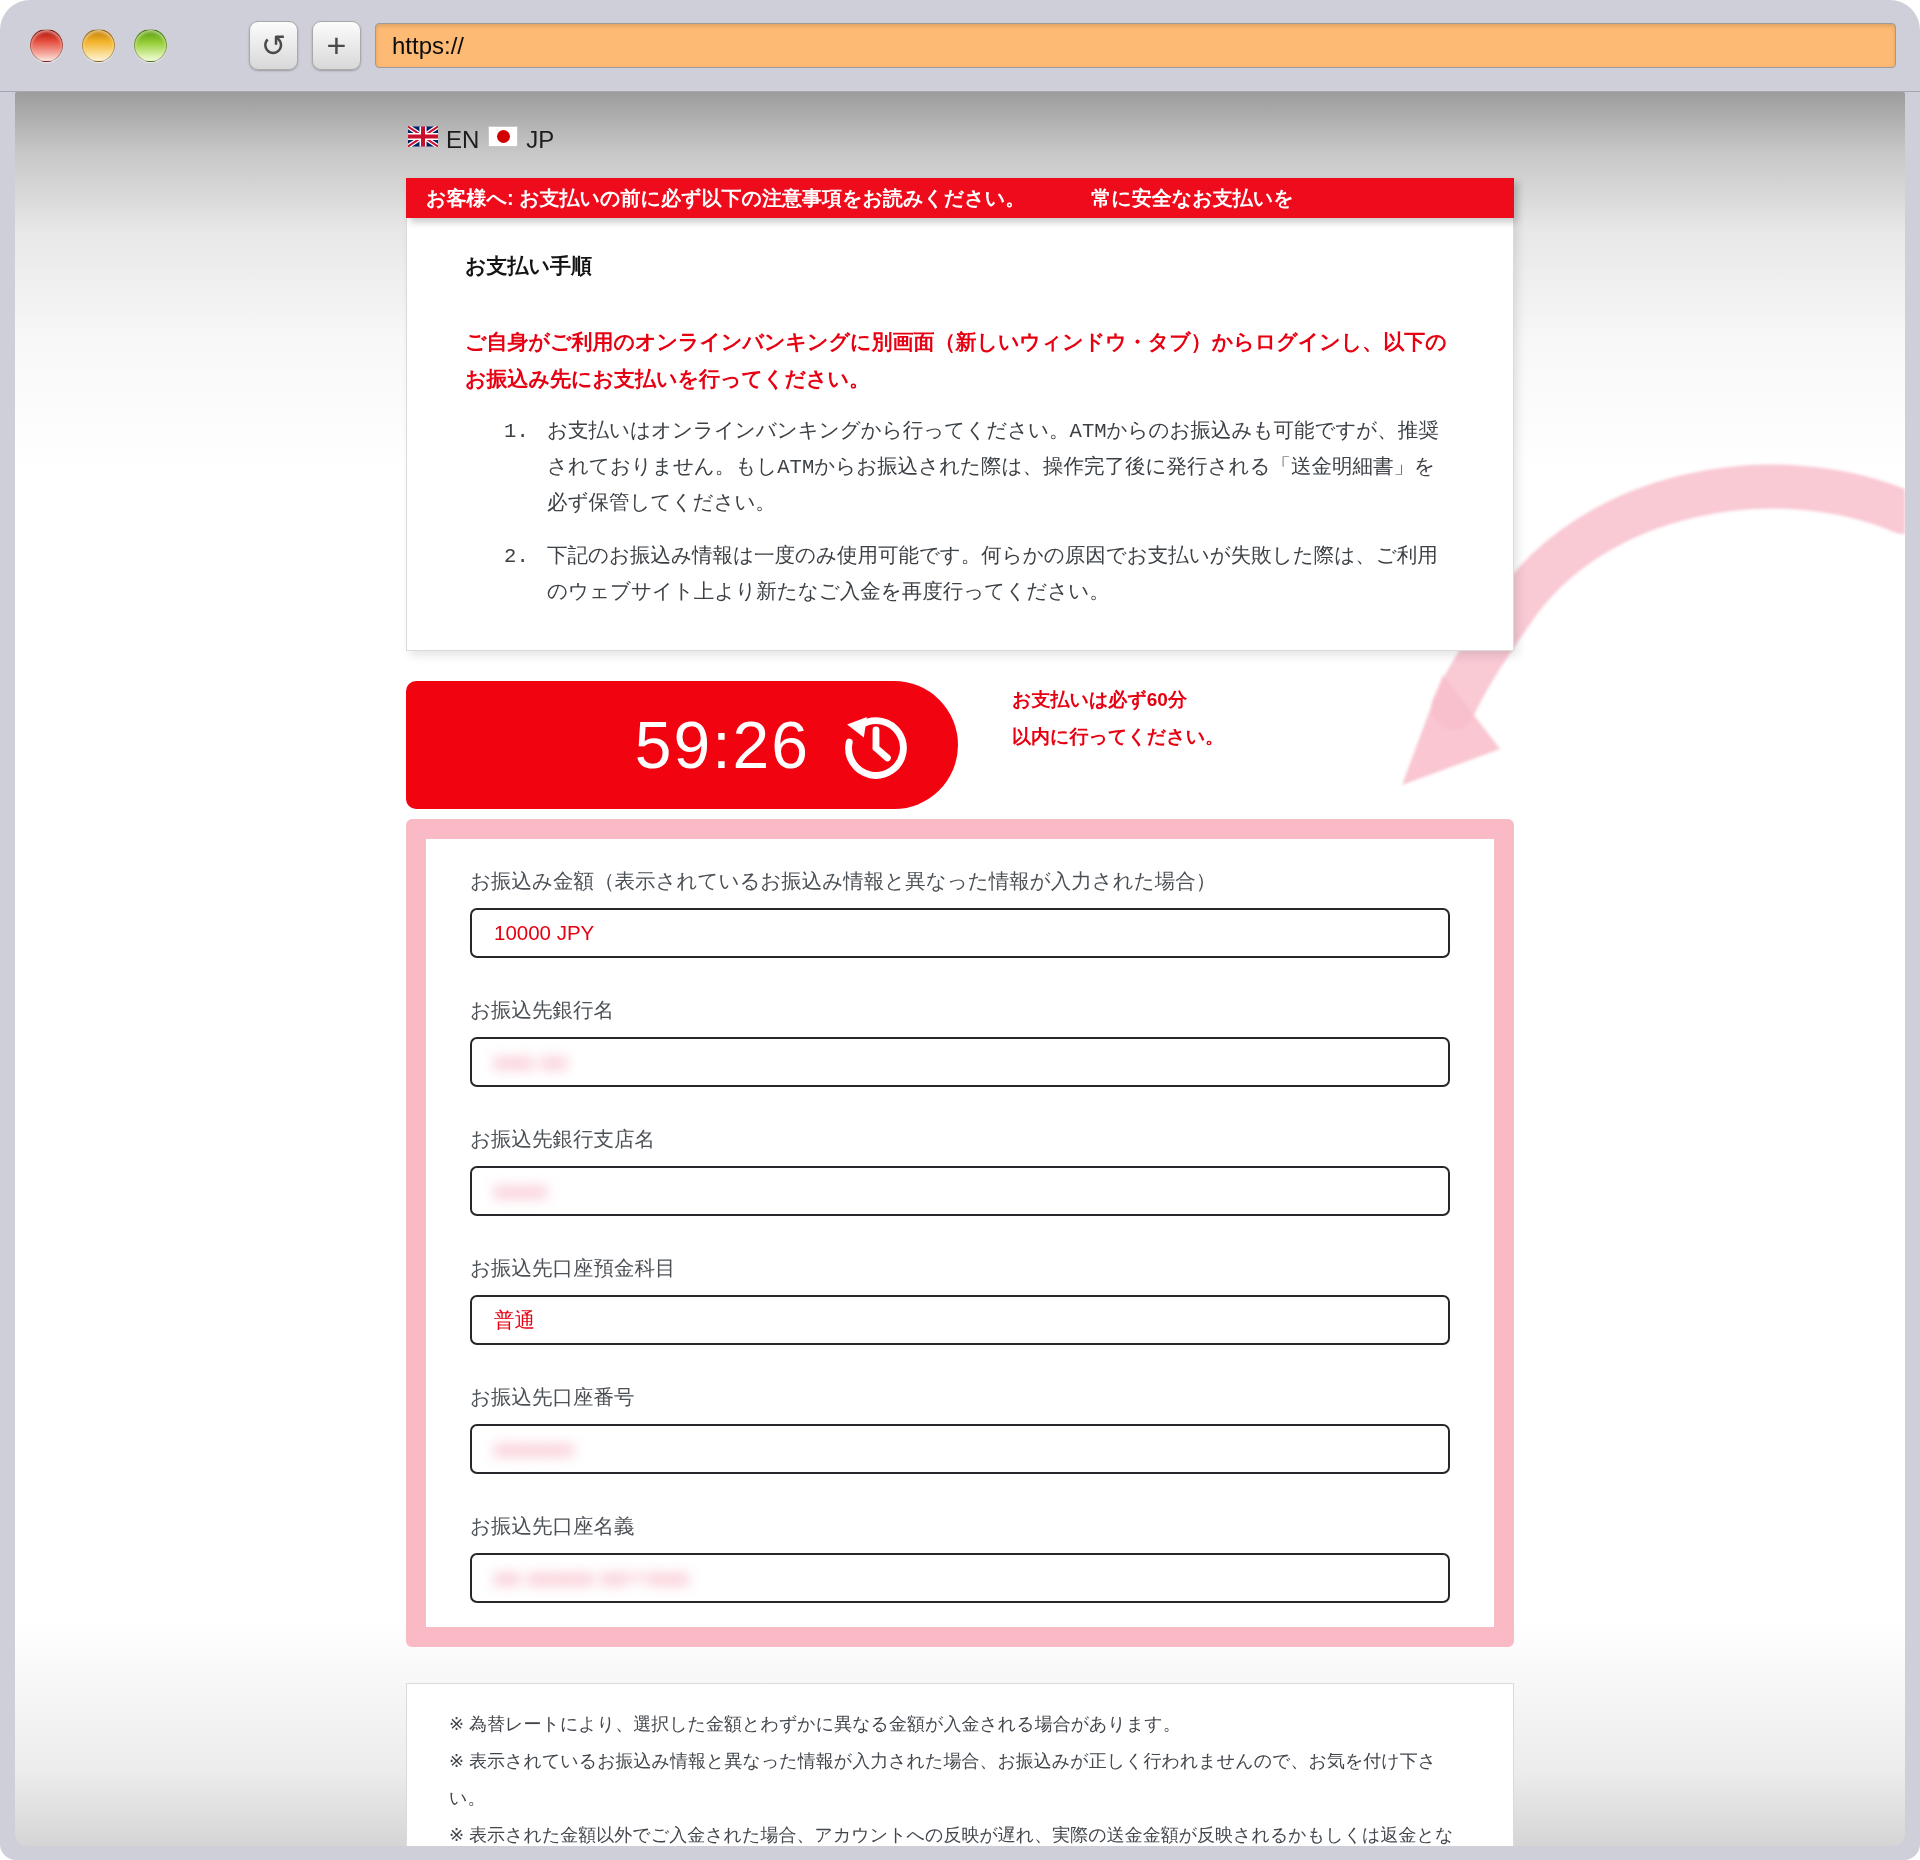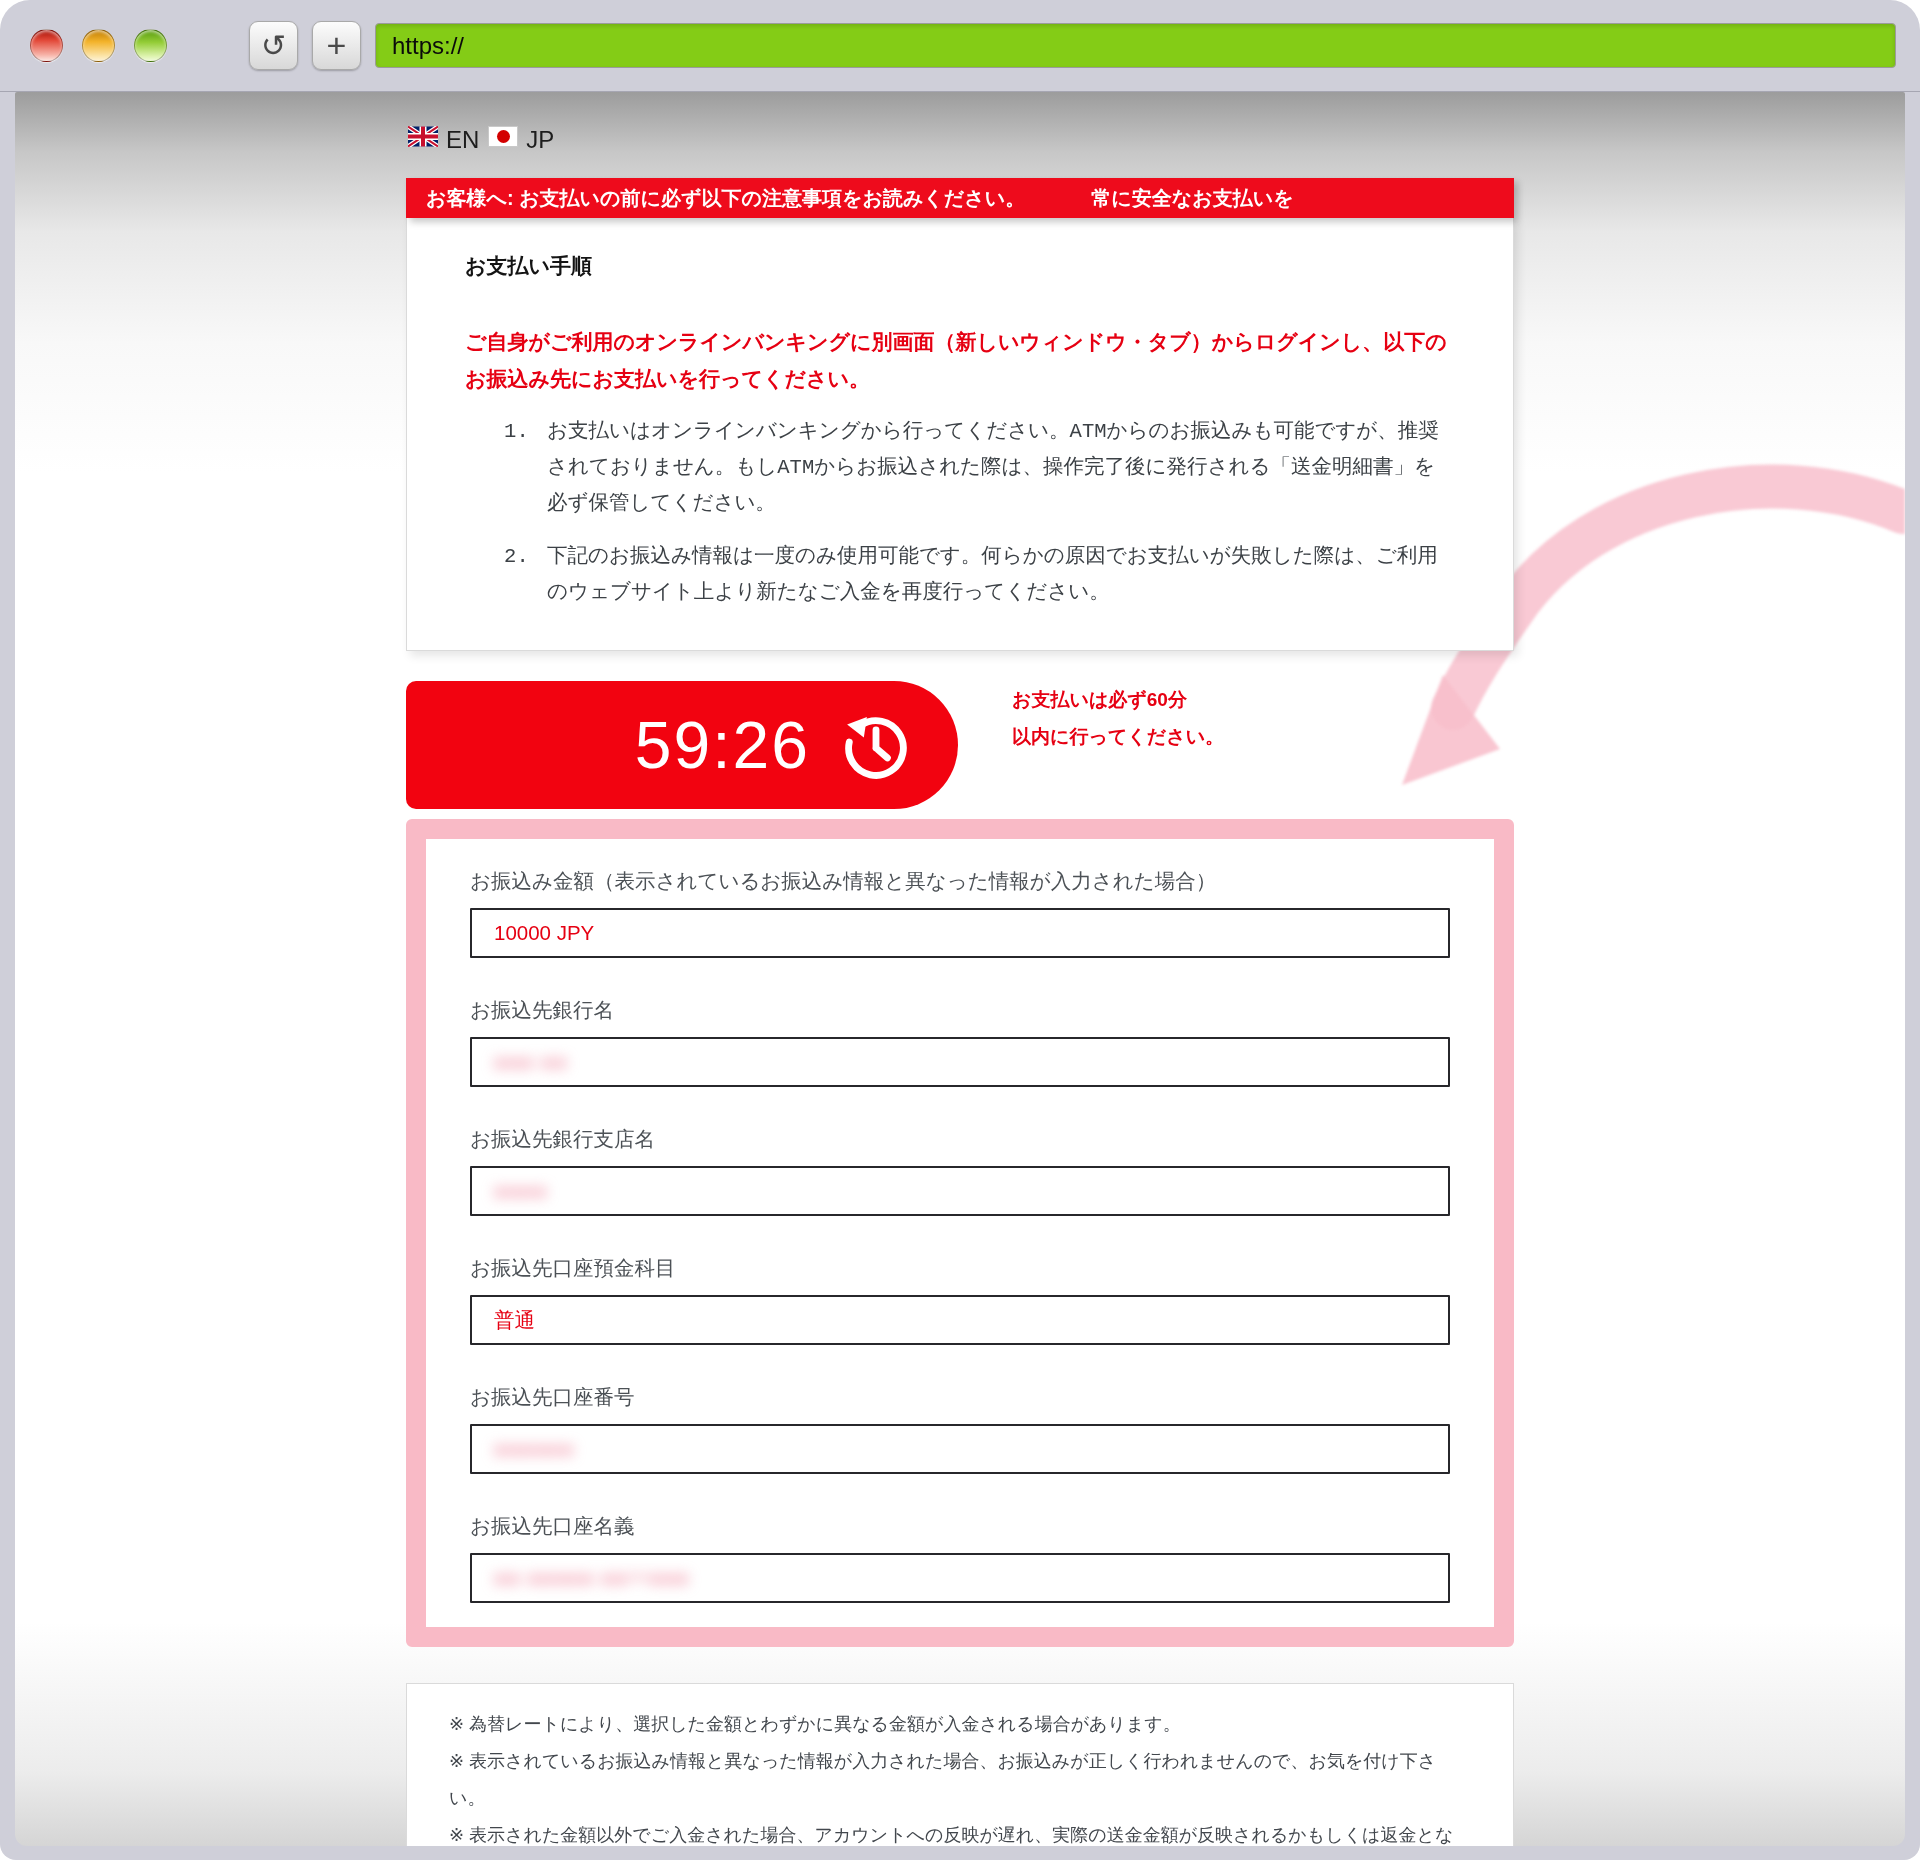--- a/index.html
+++ b/index.html
@@ -37,21 +37,21 @@
     background:linear-gradient(180deg,#fcfcfc,#d8d8d8);
     border:1px solid #a9a9a9;
     box-shadow:0 1px 2px rgba(0,0,0,.25);
     font-size:30px; color:#4a4a4a;
     display:flex; align-items:center; justify-content:center;
     cursor:pointer;
   }
   .nav-btn.plus{ font-size:34px; }
   .url-bar{
     flex:1; height:45px;
-    background:#84cc16;
+    background:#fdba74;
     border:1px solid #9b9b9b; border-radius:4px;
     box-shadow: inset 0 2px 4px rgba(0,0,0,.14);
     display:flex; align-items:center;
     padding:0 16px;
     font-size:24px; color:#0b0b0b;
   }
   
   .page{
     position:absolute; left:15px; right:15px; top:92px; bottom:14px;
     border-radius:2px 2px 12px 12px;
@@ -108,21 +108,21 @@
     border-radius:6px;
     background:#fff;
     padding:28px 44px 18px;
     position:relative; z-index:2;
   }
   .field{ margin-bottom:38px; }
   .field:last-child{ margin-bottom:6px; }
   .field-label{ font-size:20.5px; color:#4c5156; margin-bottom:13px; }
   .field-input{
     height:50px;
-    border:2px solid #27272b; border-radius:1px;
+    border:2px solid #27272b; border-radius:7px;
     background:#fff;
     display:flex; align-items:center;
     padding:0 22px;
     font-size:20.5px;
     cursor:text;
   }
   .value-red{ color:#e60012; }
   .redacted{ color:#ef7f97; filter:blur(7px); font-weight:700; letter-spacing:1px; }
 
   .notes-box{

